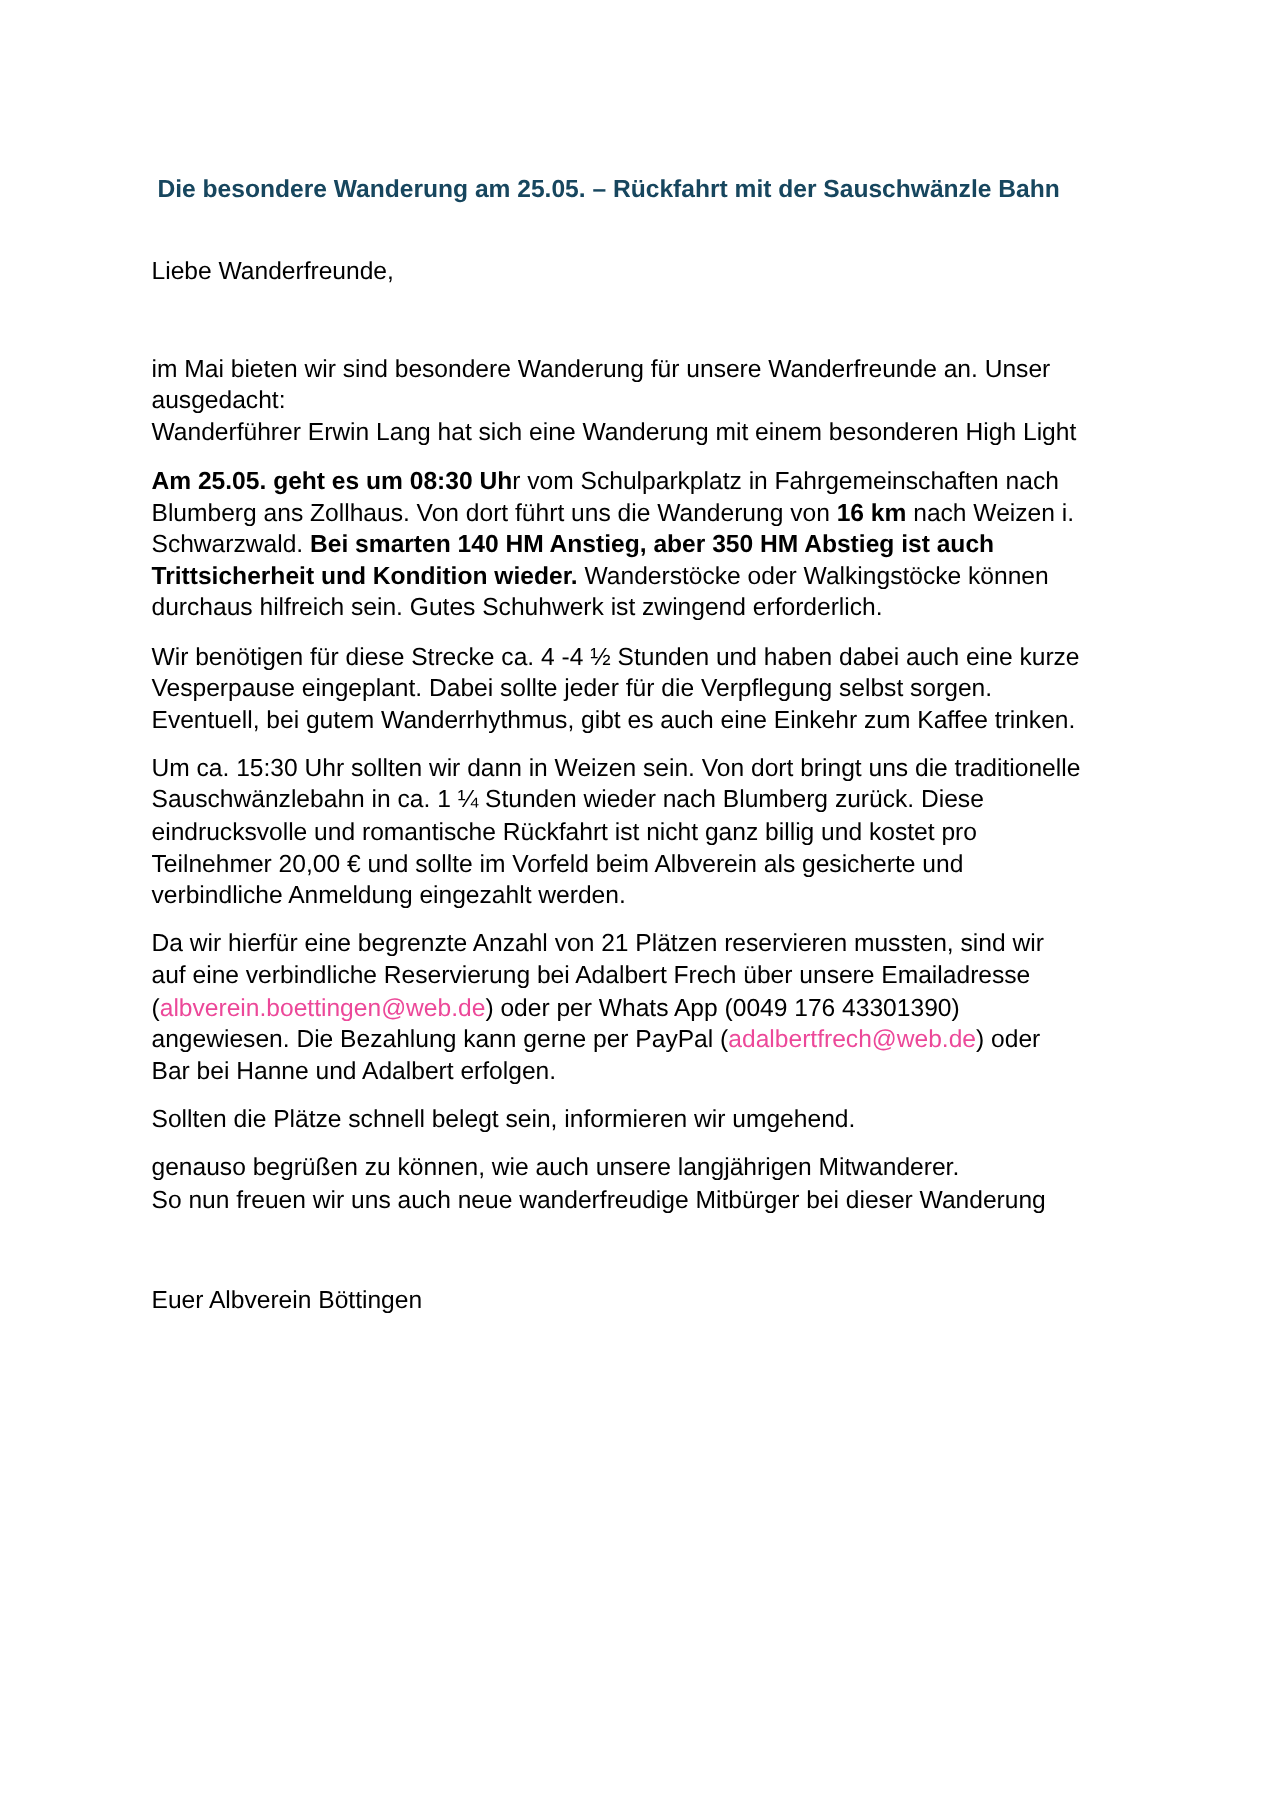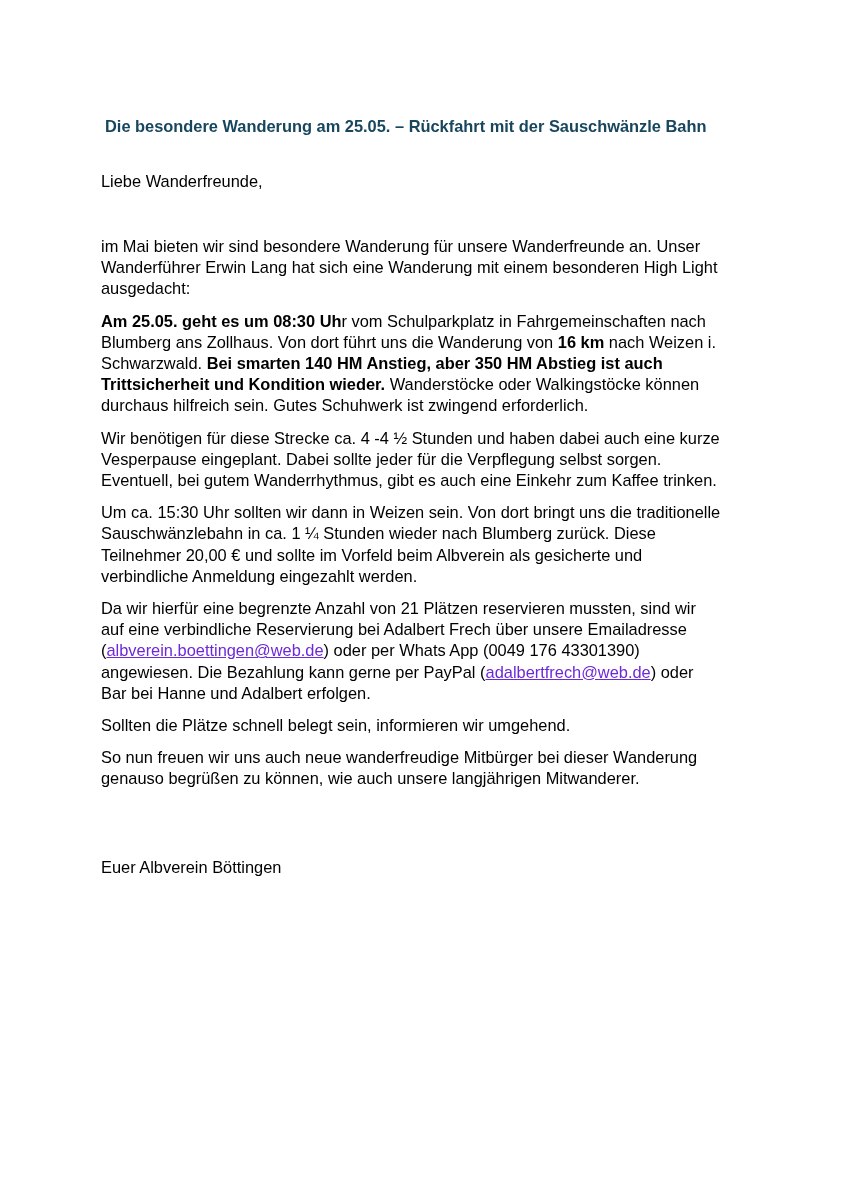--- a/index.html
+++ b/index.html
@@ -46,22 +46,21 @@
       width: 660px;
     }
     .para {
       font-size: 16.4px;
       line-height: 21.2px;
       margin: 0 0 11px 0;
     }
     .para .line { display: block; white-space: nowrap; }
     b { font-weight: bold; }
     a.link {
-      color: #6d28d9;
-      text-decoration: underline;
+      color: #ec4899;
     }
     .signature {
       position: absolute;
       top: 858px;
       left: 0;
       font-size: 16.4px;
       margin: 0;
       white-space: nowrap;
     }
   </style>
@@ -69,57 +68,58 @@
 <body>
 
 <div class="page">
   <h1 class="title">Die besondere Wanderung am 25.05. – Rückfahrt mit der Sauschwänzle Bahn</h1>
 
   <p class="greeting">Liebe Wanderfreunde,</p>
 
   <div class="body-text">
     <p class="para">
       <span class="line">im Mai bieten wir sind besondere Wanderung für unsere Wanderfreunde an. Unser</span>
+      <span class="line">ausgedacht:</span>
       <span class="line">Wanderführer Erwin Lang hat sich eine Wanderung mit einem besonderen High Light</span>
-      <span class="line">ausgedacht:</span>
     </p>
 
     <p class="para">
       <span class="line"><b>Am 25.05. geht es um 08:30 Uh</b><span>r vom Schulparkplatz in Fahrgemeinschaften nach</span></span>
       <span class="line"><span>Blumberg ans Zollhaus. Von dort führt uns die Wanderung von </span><b>16 km</b><span> nach Weizen i.</span></span>
       <span class="line"><span>Schwarzwald. </span><b>Bei smarten 140 HM Anstieg, aber 350 HM Abstieg ist auch</b></span>
       <span class="line"><b>Trittsicherheit und Kondition wieder.</b><span> Wanderstöcke oder Walkingstöcke können</span></span>
       <span class="line">durchaus hilfreich sein. Gutes Schuhwerk ist zwingend erforderlich.</span>
     </p>
 
     <p class="para">
       <span class="line">Wir benötigen für diese Strecke ca. 4 -4 ½ Stunden und haben dabei auch eine kurze</span>
       <span class="line">Vesperpause eingeplant. Dabei sollte jeder für die Verpflegung selbst sorgen.</span>
       <span class="line">Eventuell, bei gutem Wanderrhythmus, gibt es auch eine Einkehr zum Kaffee trinken.</span>
     </p>
 
     <p class="para">
       <span class="line">Um ca. 15:30 Uhr sollten wir dann in Weizen sein. Von dort bringt uns die traditionelle</span>
       <span class="line">Sauschwänzlebahn in ca. 1 ¼ Stunden wieder nach Blumberg zurück. Diese</span>
+      <span class="line">eindrucksvolle und romantische Rückfahrt ist nicht ganz billig und kostet pro</span>
       <span class="line">Teilnehmer 20,00 € und sollte im Vorfeld beim Albverein als gesicherte und</span>
       <span class="line">verbindliche Anmeldung eingezahlt werden.</span>
     </p>
 
     <p class="para">
       <span class="line">Da wir hierfür eine begrenzte Anzahl von 21 Plätzen reservieren mussten, sind wir</span>
       <span class="line">auf eine verbindliche Reservierung bei Adalbert Frech über unsere Emailadresse</span>
       <span class="line"><span>(</span><a class="link">albverein.boettingen@web.de</a><span>) oder per Whats App  (0049 176 43301390)</span></span>
       <span class="line"><span>angewiesen.  Die Bezahlung kann gerne per PayPal (</span><a class="link">adalbertfrech@web.de</a><span>) oder</span></span>
       <span class="line">Bar bei Hanne und Adalbert erfolgen.</span>
     </p>
 
     <p class="para">
       <span class="line">Sollten die Plätze schnell belegt sein, informieren wir umgehend.</span>
     </p>
 
     <p class="para">
+      <span class="line">genauso begrüßen zu können, wie auch unsere langjährigen Mitwanderer.</span>
       <span class="line">So nun freuen wir uns auch neue wanderfreudige Mitbürger bei dieser Wanderung</span>
-      <span class="line">genauso begrüßen zu können, wie auch unsere langjährigen Mitwanderer.</span>
     </p>
   </div>
 
   <p class="signature">Euer Albverein Böttingen</p>
 </div>
 
 </body></html>

